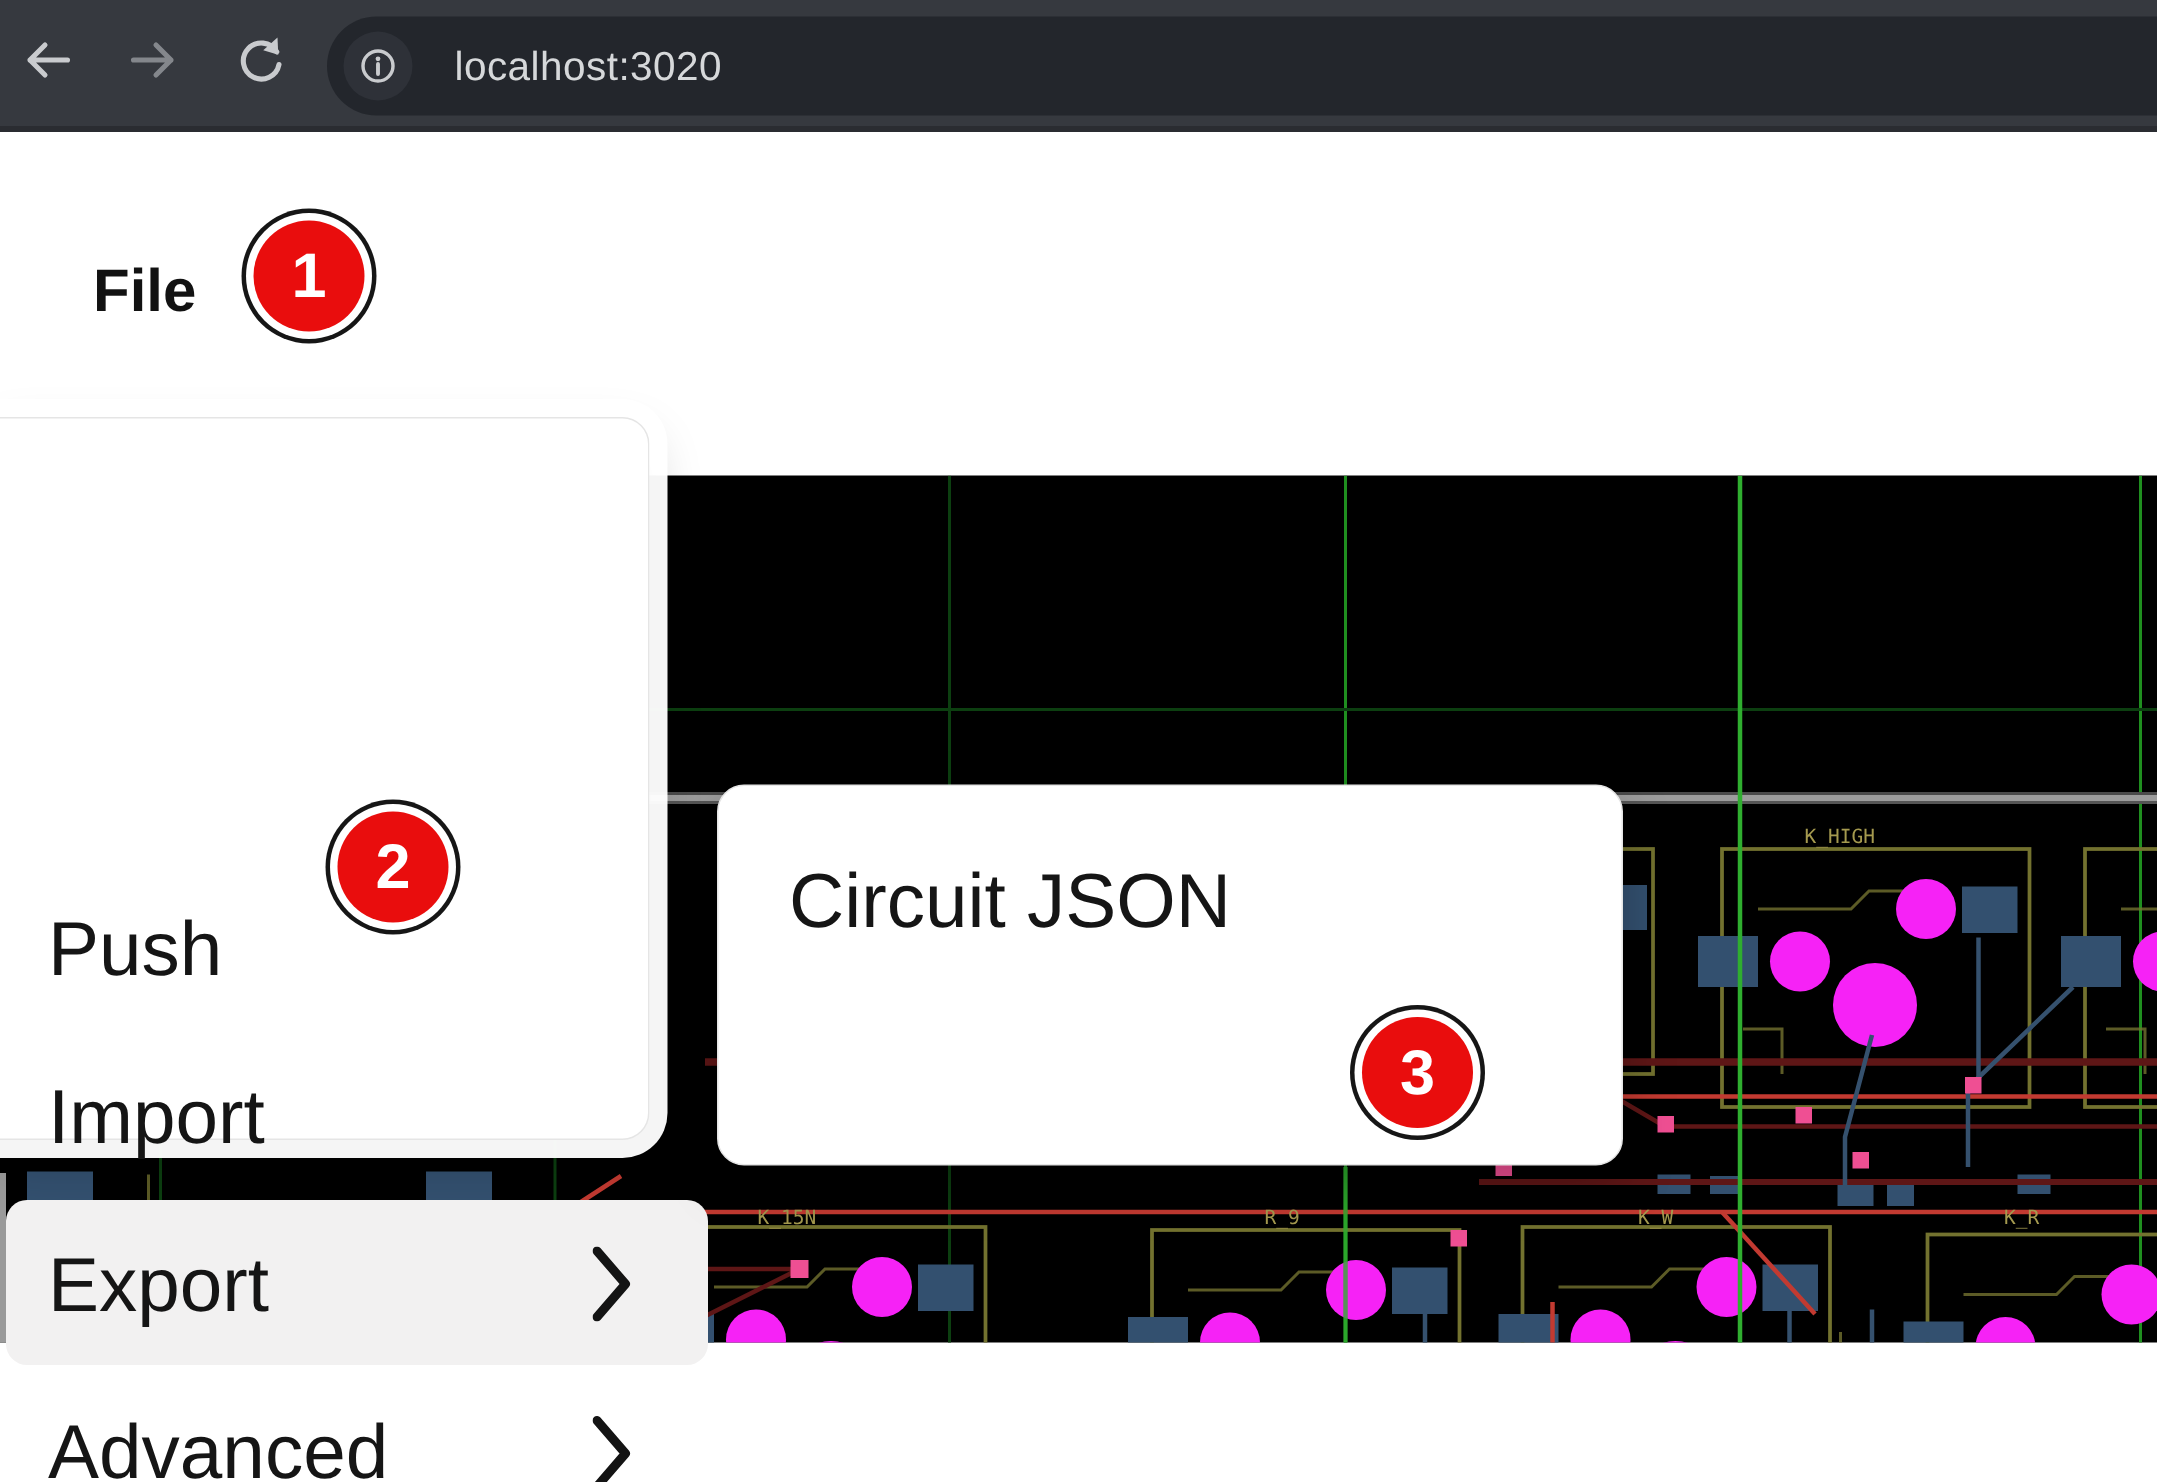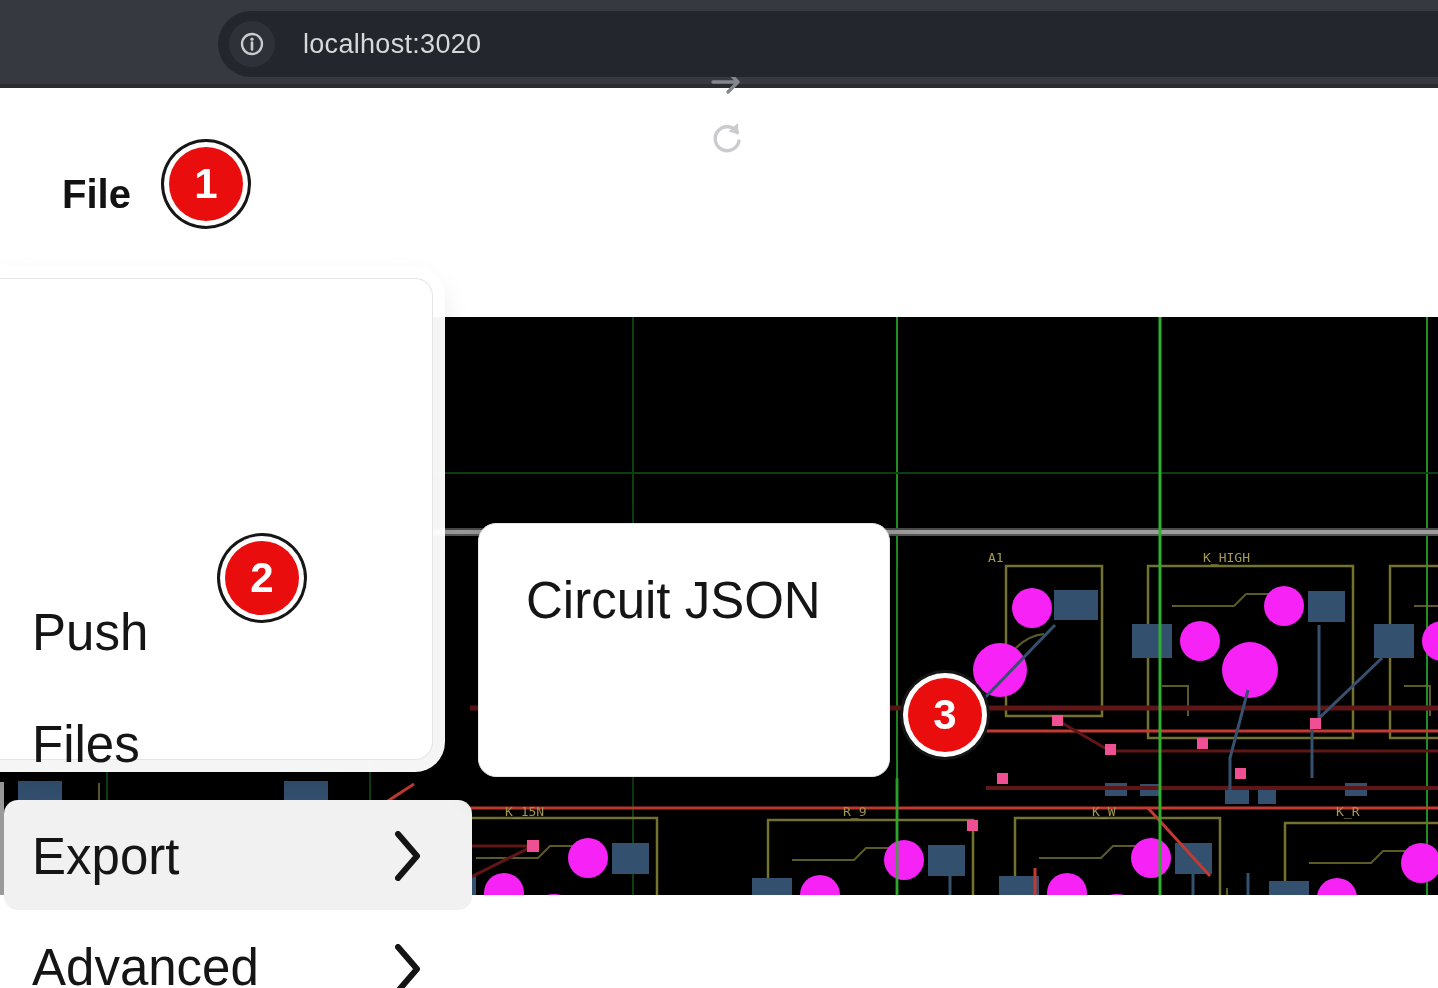--- a/index.html
+++ b/index.html
@@ -2,21 +2,21 @@
 <html style="--annotation-red: #e90d0d; --toolbar-bg: #36393f; --toolbar-border: #2a2c31; --pill-bg: #23262c; --info-circle-bg: #2e3138; --toolbar-icon: #c9cbce; --toolbar-icon-dim: #84878c; --url-text: #d6d8da; --menu-text: #121212; --menu-highlight: #f2f1f1; --panel-bg: #ffffff; --panel-border: #e5e5e5; --board-bg: #000000; --grid-green: #0c3f10; --grid-mid: #1f8f1f; --grid-bright: #2fae2f; --pad-magenta: #f622f6; --pad-blue: #33506f; --silkscreen: #73722f; --silk-text: #a59a4f; --trace-dark-red: #5e1616; --trace-red: #c23a31; --trace-blue: #35516e; --via-pink: #ef4f93; --readout-green: #2f9b2f; --divider-gray: #9c9c9c;"><head>
 <meta charset="utf-8">
 <style>
   * { margin:0; padding:0; box-sizing:border-box; }
   html,body { width:1438px; height:988px; overflow:hidden; }
   body { position:relative; background:#ffffff; font-family:"Liberation Sans", sans-serif; }
 
   
   .toolbar { position:absolute; left:0; top:0; width:1438px; height:88px;
              background:var(--toolbar-bg); border-bottom:4px solid var(--toolbar-border);
-             display:flex; align-items:center;flex-direction:column; }
+             display:flex; align-items:center; }
   .nav-btn { width:56px; height:56px; display:flex; align-items:center; justify-content:center;
              border-radius:50%; flex:0 0 auto; }
   .nav-btn.back { margin-left:4px; }
   .nav-btn.fwd  { margin-left:14px; }
   .nav-btn.reload { margin-left:16px; }
   .url-pill { position:absolute; left:218px; top:11px; width:1220px; height:66px;
               background:var(--pill-bg); border-radius:33px 0 0 33px;
               display:flex; align-items:center; }
   .info-circle { width:46px; height:46px; border-radius:50%; background:var(--info-circle-bg);
                  margin-left:11px; display:flex; align-items:center; justify-content:center; }
@@ -35,21 +35,21 @@
               background:var(--panel-bg); border:1px solid var(--panel-border);
               border-left:none; border-radius:0 18px 18px 0;
               box-shadow:0 0 0 12px rgba(255,255,255,0.96), 0 14px 34px rgba(0,0,0,0.22);
               z-index:10; }
   .menu-item { position:absolute; left:32px; height:56px; line-height:56px;
                font-size:51px; font-weight:500; color:#151515; white-space:nowrap; }
   .hl-row { position:absolute; left:4px; top:521px; width:468px; height:110px;
             background:var(--menu-highlight); border-radius:14px; }
   .chev { position:absolute; left:395px; width:26px; height:50px; }
 
-  .submenu { position:absolute; left:478px; top:523px; width:412px; height:254px;
+  .submenu { position:absolute; left:478px; top:523px; width:604px; height:254px;
              background:var(--panel-bg); border:1px solid var(--panel-border);
              border-radius:18px; box-shadow:0 14px 34px rgba(0,0,0,0.25); z-index:11; }
   .submenu .menu-item { left:47px; }
 
   
   .badge { position:absolute; width:74px; height:74px; border-radius:50%;
            background:var(--annotation-red); color:#ffffff; font-size:42px; font-weight:700;
            display:flex; align-items:center; justify-content:center;
            box-shadow:0 0 0 5px #ffffff, 0 0 0 8px #161616; z-index:20; }
 
@@ -260,21 +260,21 @@
 
   <rect x="0" y="764" width="4" height="224" fill="#9a9a9a"></rect>
 </svg>
 </div>
 
 <div class="file-menu">File</div>
 
 <div class="dropdown">
   <div class="hl-row"></div>
   <div class="menu-item" style="top:326px">Push</div>
-  <div class="menu-item" style="top:438px">Files</div>
+  <div class="menu-item" style="top:438px">Import</div>
   <div class="menu-item" style="top:550px">Export</div>
   <div class="menu-item" style="top:661px">Advanced</div>
   <span class="chev" style="top:552px">
     <svg width="26" height="50" viewBox="0 0 26 50">
         <polyline points="3,3 22,25 3,47" fill="none" stroke="#141414" stroke-width="6" stroke-linecap="round" stroke-linejoin="round"></polyline>
       </svg>
   </span>
   <span class="chev" style="top:665px">
     <svg width="26" height="50" viewBox="0 0 26 50">
         <polyline points="3,3 22,25 3,47" fill="none" stroke="#141414" stroke-width="6" stroke-linecap="round" stroke-linejoin="round"></polyline>

